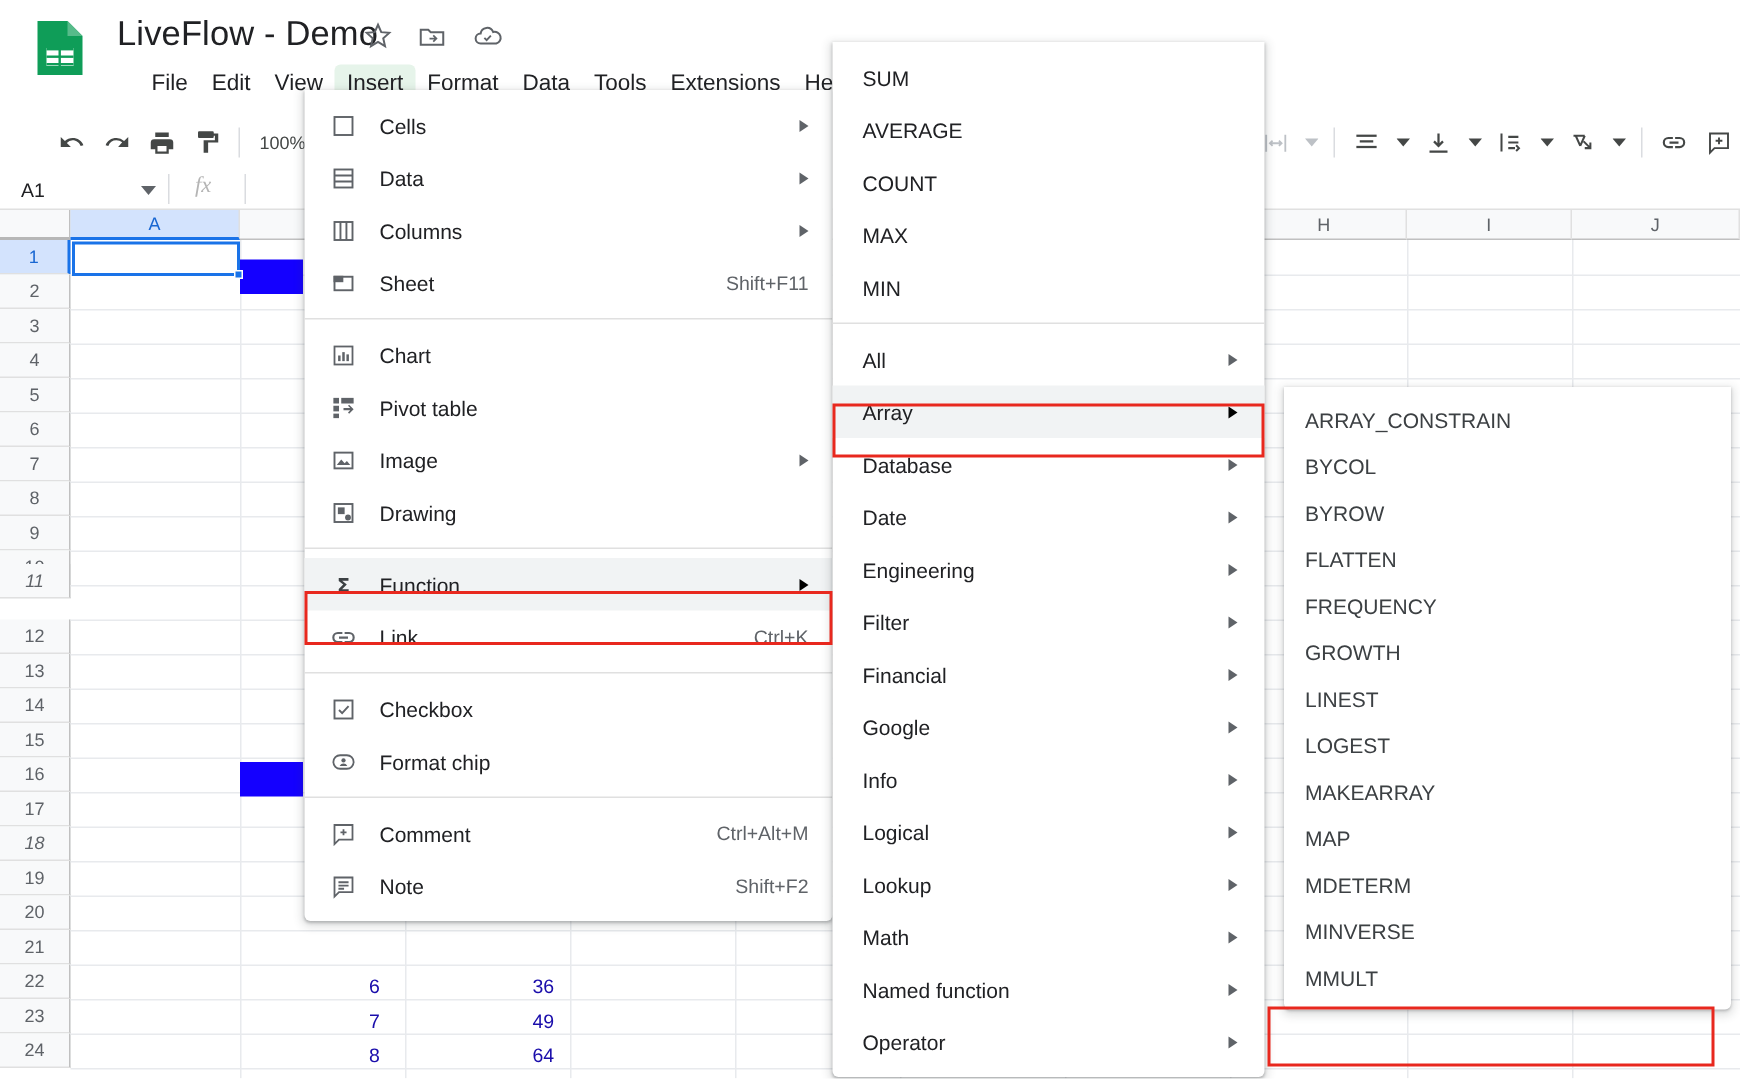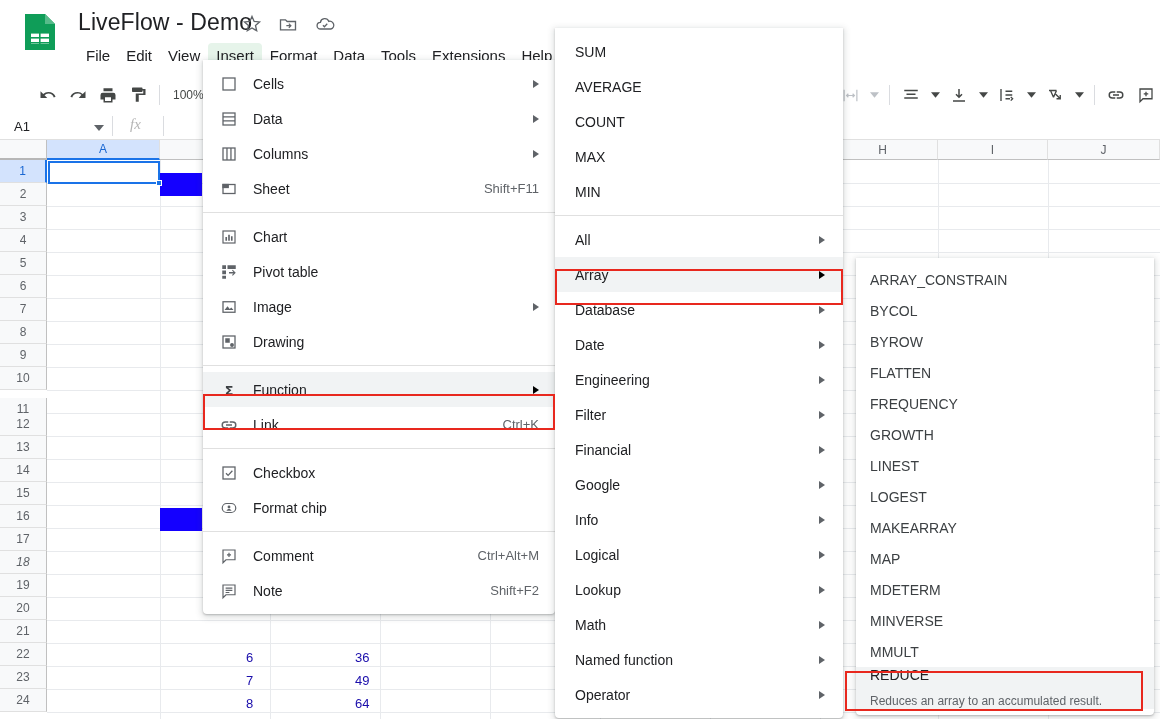--- a/index.html
+++ b/index.html
@@ -20,21 +20,21 @@
   }
   .doc-title {
     position:absolute; left:78px; top:9px;
     font-size:23px; color:#202124; font-weight:400; letter-spacing:0.1px;
     white-space:nowrap;
   }
   .title-icons { position:absolute; left:242px; top:14px; display:flex; gap:14px; align-items:center; }
   .title-icons .ticon { width:22px; height:22px; color:#5f6368; display:block; }
 
   
-  .menubar { position:absolute; left:78px; top:42px; display:flex; align-items:center; height:26px; }
+  .menubar { position:absolute; left:93px; top:42px; display:flex; align-items:center; height:26px; }
   .menu-item {
     font-size:15px; color:#202124; padding:3px 8px; border-radius:4px;
     white-space:nowrap; line-height:19px; cursor:default;
   }
   .menu-item.active { background:#e6f4ea; }
 
   
   .toolbar { position:absolute; left:0; top:78px; width:1160px; height:34px; }
   .tb-group { position:absolute; display:flex; align-items:center; gap:2px; top:0; height:34px; }
   .tb-btn {
@@ -323,21 +323,21 @@
         </div>
         <div class="rowhead" style="top: 181px;">
           <span>8</span>
         </div>
         <div class="rowhead" style="top: 204px;">
           <span>9</span>
         </div>
         <div class="rowhead" style="top: 227px;">
           <span>10</span>
         </div>
-        <div class="rowhead" style="top: 258px;">
+        <div class="rowhead" style="top: 236px; font-style: italic;">
           <span>11</span>
         </div>
         <div class="rowhead" style="top: 273px;">
           <span>12</span>
         </div>
         <div class="rowhead" style="top: 296px;">
           <span>13</span>
         </div>
         <div class="rowhead" style="top: 319px;">
           <span>14</span>
@@ -680,24 +680,20 @@
       </div>
       <div class="mi">
         <span class="mi-label">MDETERM</span>
       </div>
       <div class="mi">
         <span class="mi-label">MINVERSE</span>
       </div>
       <div class="mi">
         <span class="mi-label">MMULT</span>
       </div>
-      <div class="mi hl two-line">
-        <span class="mi-label">REDUCE</span>
-        <span class="mi-desc">Reduces an array to an accumulated result.</span>
-      </div>
     </div>
 
   <div id="redboxes">
       <div class="redbox" style="left: 203px; top: 394px; width: 352px; height: 36px; border-color: rgb(232, 40, 30);"></div>
       <div class="redbox" style="left: 555px; top: 269px; width: 288px; height: 36px; border-color: rgb(232, 40, 30);"></div>
       <div class="redbox" style="left: 845px; top: 671px; width: 298px; height: 40px; border-color: rgb(232, 40, 30);"></div>
     </div>
 
 </div>
 

